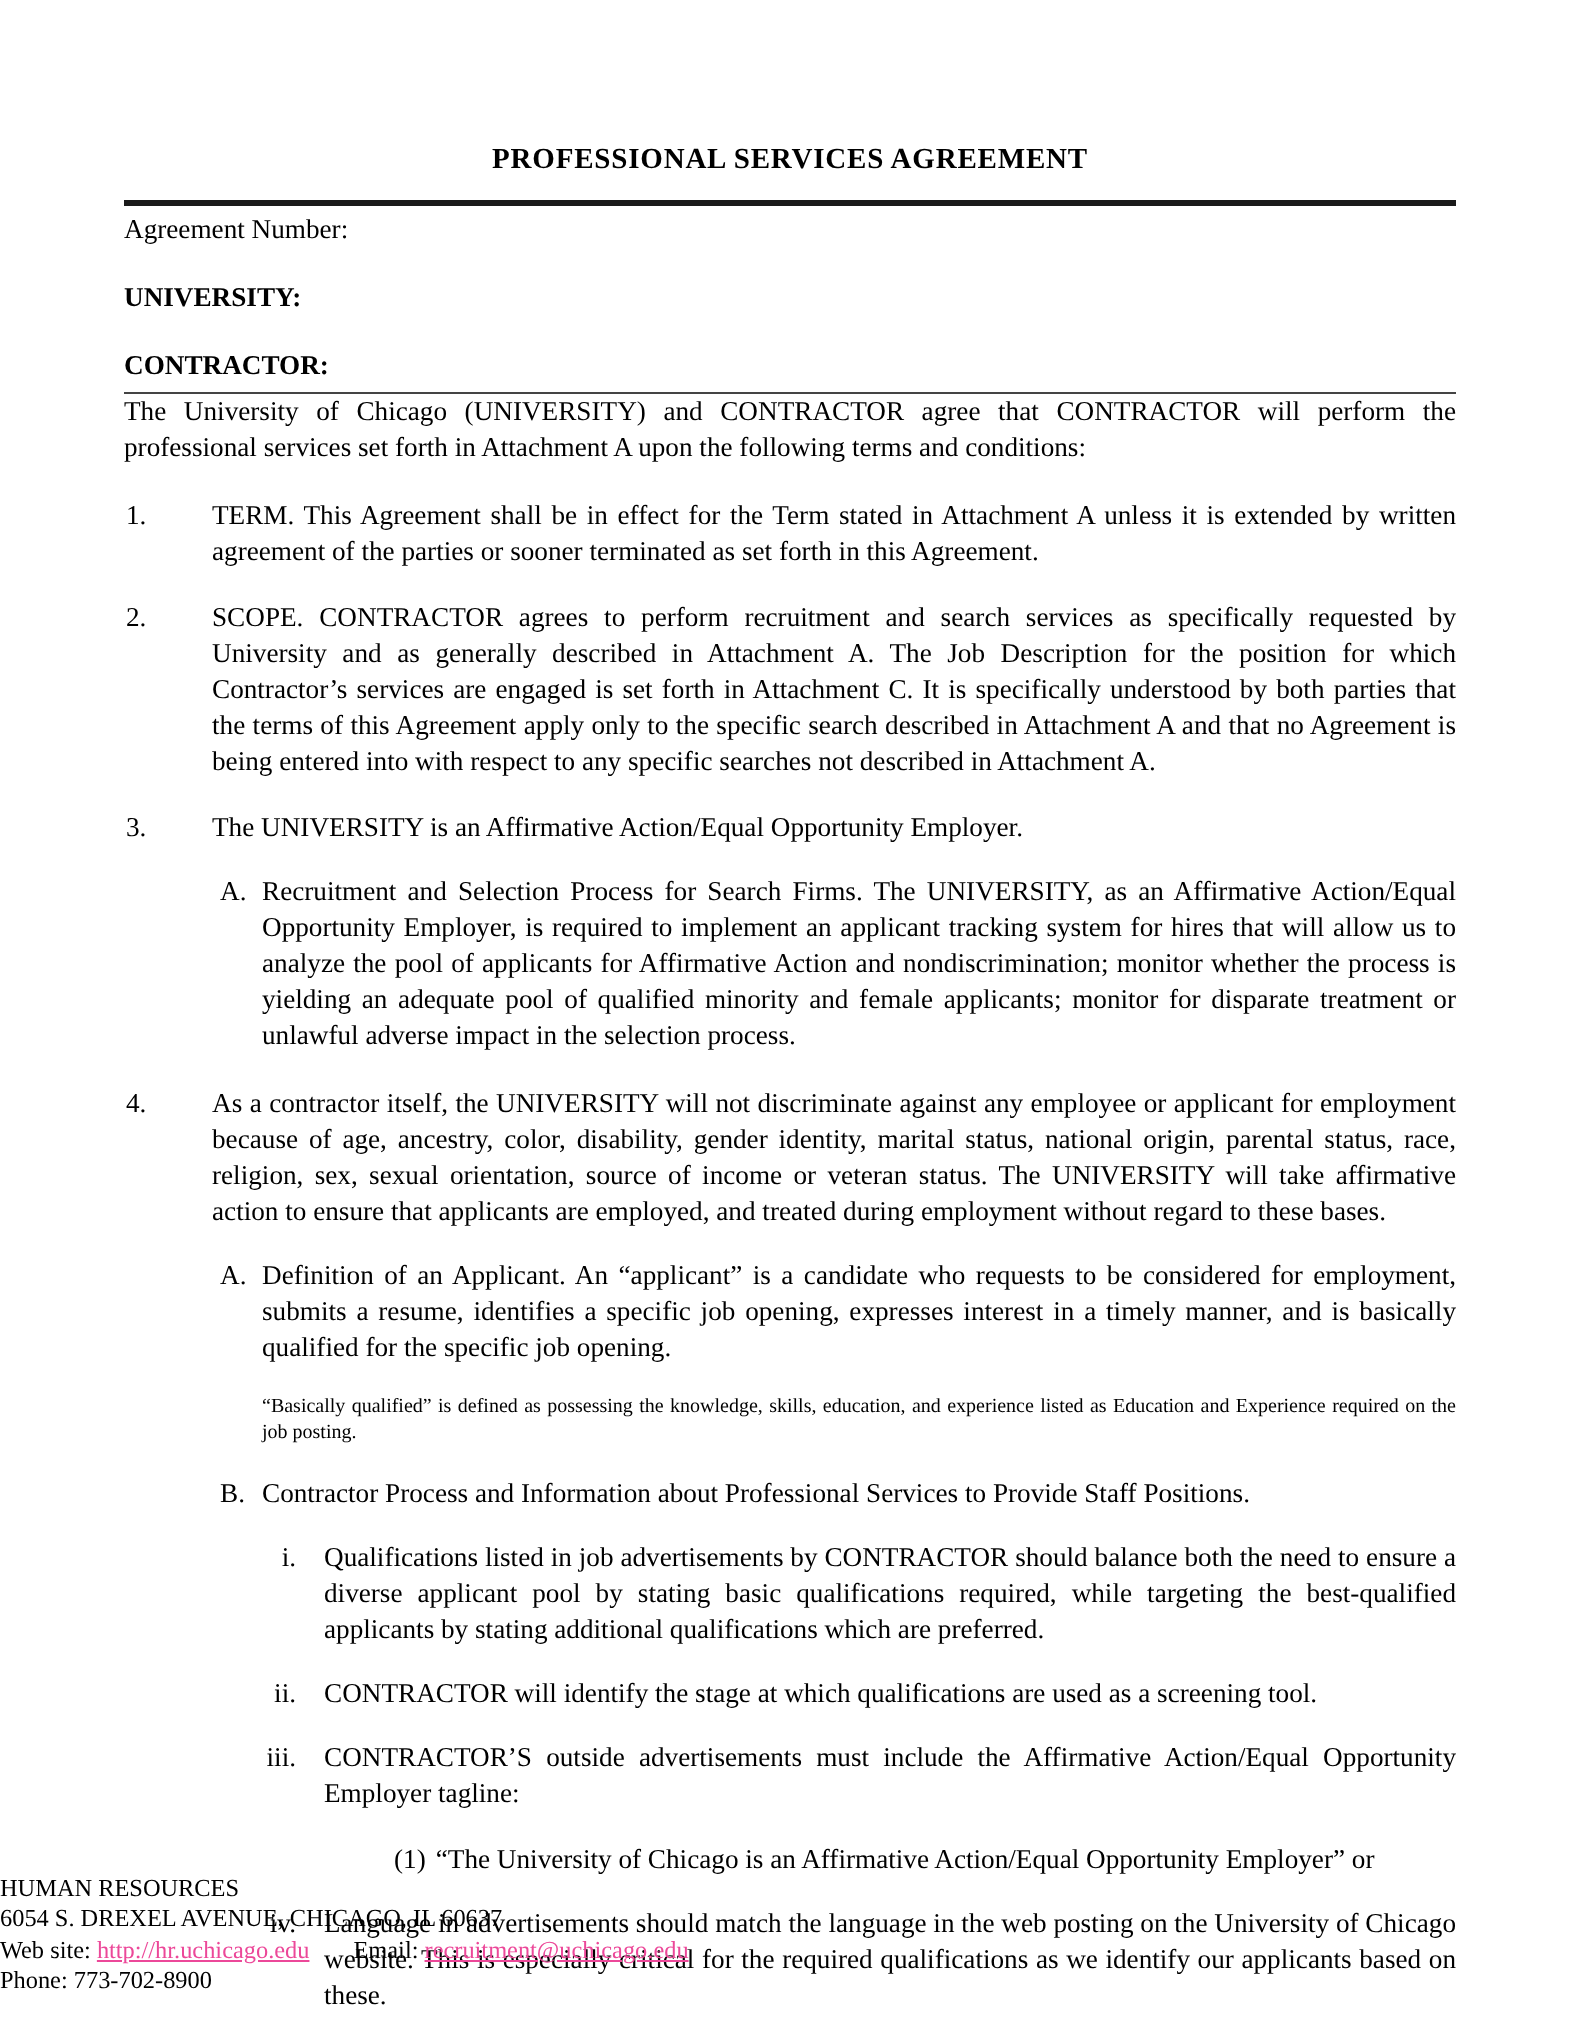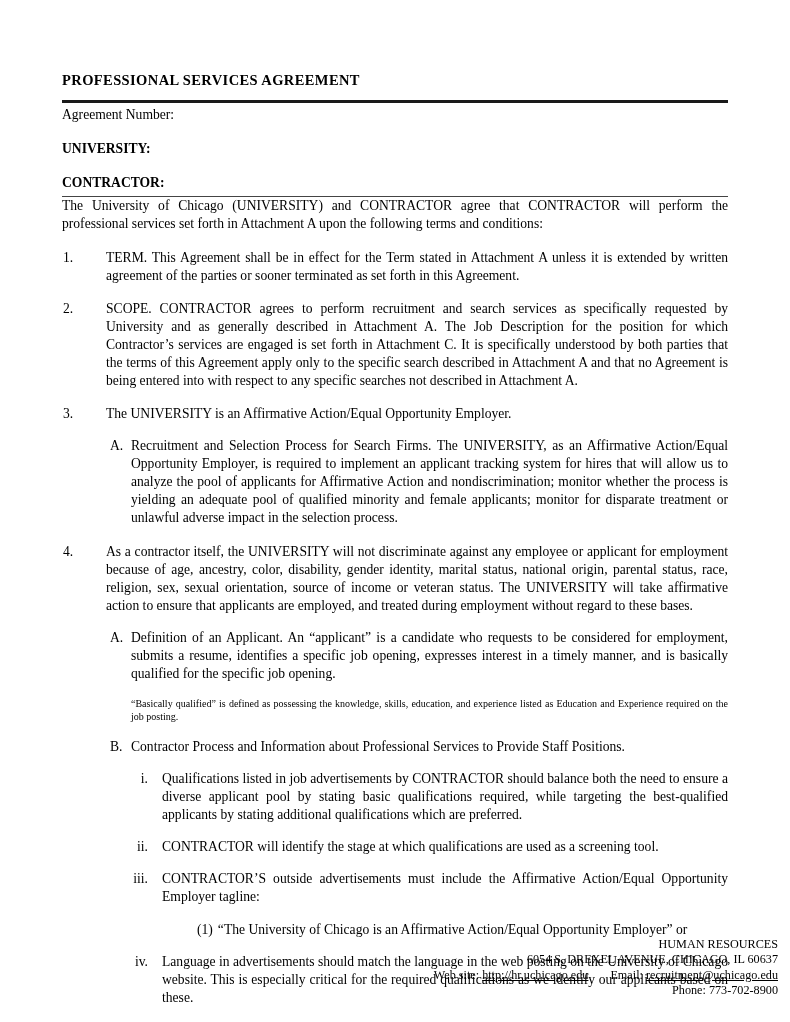--- a/index.html
+++ b/index.html
@@ -21,20 +21,21 @@
   }
   .content {
     position: absolute;
     left: 62px;
     top: 0;
     width: 666px;
   }
 
   
   .doc-title {
+    text-align: center;
     font-weight: bold;
     font-size: 14.5px;
     letter-spacing: 0.4px;
     margin: 0;
     padding-top: 72px;
     line-height: 1.2;
   }
   .rule-thick {
     height: 0;
     border-top: 3px solid #1a1a1a;
@@ -125,31 +126,31 @@
     line-height: 1.33;
     text-align: left;
     margin-top: 15px;
   }
   .paren-item .pmarker { margin-right: 5px; }
 
   
   .footer {
     position: absolute;
     left: 0;
-    right: 12px;
+    right: 0;
     bottom: 24px;
-    text-align: right;
+    text-align: left;
     font-size: 12.2px;
     line-height: 1.25;
   }
   .footer div { white-space: nowrap; }
   .footer .contact-row { margin-top: 0; }
   .footer a,
   .footer .link {
-    color: #000000;
+    color: #ec4899;
     text-decoration: underline;
   }
   .footer .gap { display: inline-block; width: 22px; }
 </style>
 </head>
 <body>
 
 <div class="page">
   <div class="content">
 

